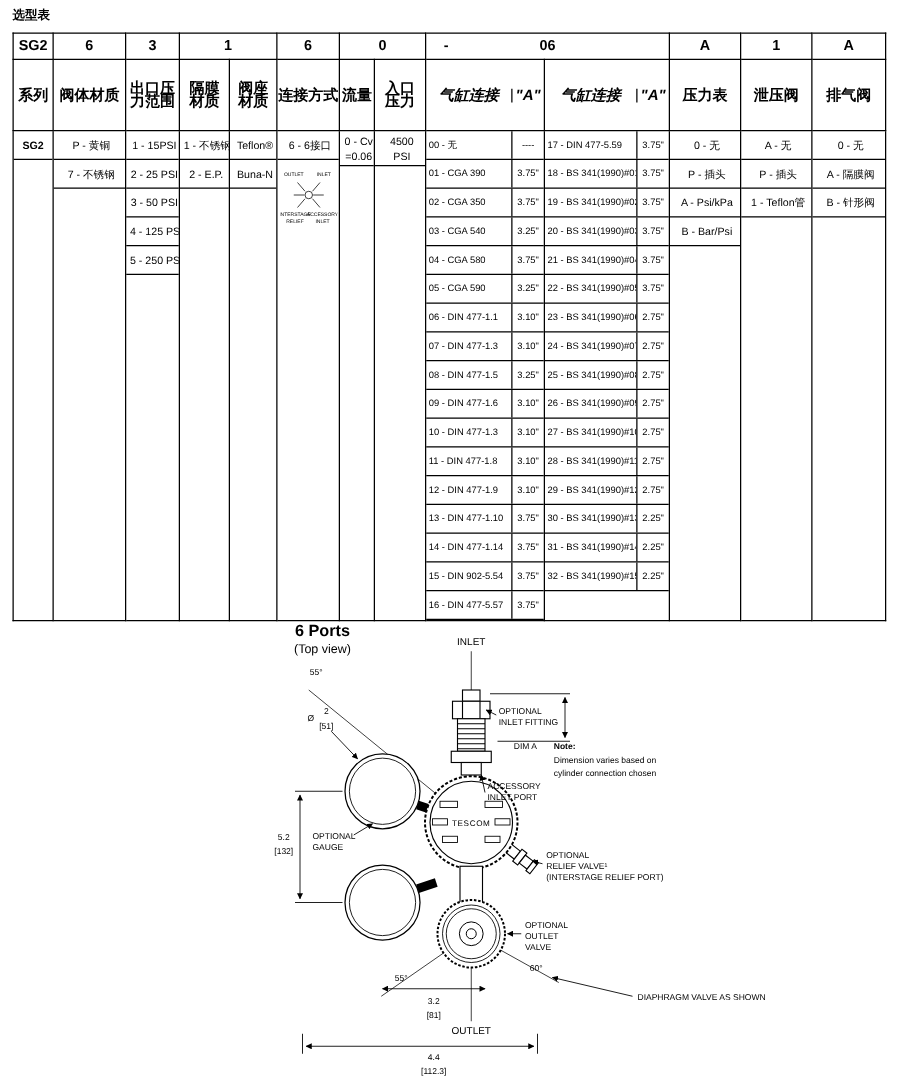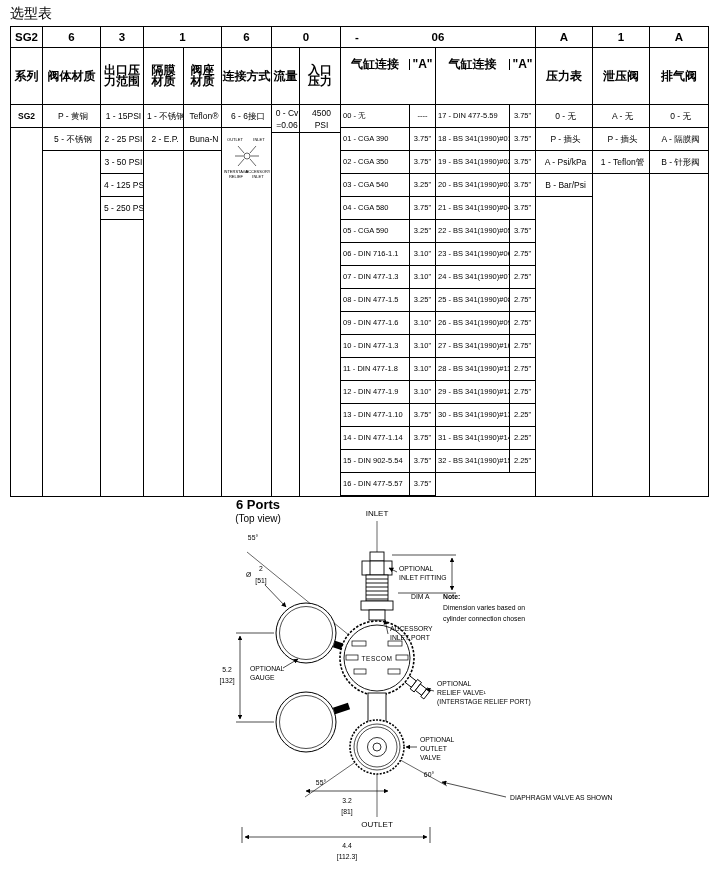--- a/index.html
+++ b/index.html
@@ -1,37 +1,37 @@
 <!DOCTYPE html>
 <html><head>
 <meta charset="utf-8">
 <style>
   * { margin:0; padding:0; box-sizing:border-box; }
   html,body { background:#fff; }
   body {
     width:718px; height:869px; position:relative; overflow:hidden;
     font-family:"Liberation Sans","DejaVu Sans",sans-serif; color:#000;
   }
-  .doc-title { position:absolute; left:10px; top:5px; font-size:14px; font-weight:normal; }
+  .doc-title { position:absolute; left:10px; top:5px; font-size:10px; font-weight:bold; }
 
   table.sel {
     position:absolute; left:10px; top:26px; width:698px;
     border-collapse:collapse; table-layout:fixed;
   }
   table.sel th, table.sel td {
     border:1px solid #000; padding:0; vertical-align:top; font-weight:normal;
   }
   tr.codes th { height:20px; font-size:11.5px; font-weight:bold; text-align:center; vertical-align:middle; line-height:20px; }
   .dashwrap { position:relative; text-align:center; }
   .dashwrap .dash { position:absolute; left:14px; top:0; }
   tr.lbl th {
     height:34px; font-size:12px; font-weight:bold; text-align:center; vertical-align:middle;
     white-space:pre-line; line-height:11px;
   }
-  .cylhead { display:flex; height:34px; align-items:flex-start; }
+  .cylhead { display:flex; height:34px; align-items:center;font-style:italic; }
   .cylhead .l { flex:1; display:flex; align-items:center; justify-content:center; }
   .cylhead .r { width:26px; border-left:1px solid #000; display:flex; align-items:center; justify-content:center; }
 
   td.bodycell { height:391px; }
   .item {
     border-bottom:1px solid #000; height:23px; line-height:23px;
     font-size:8.5px; padding-left:3px; overflow:hidden; white-space:nowrap;text-align:center;
   }
   .item.bold { font-weight:bold; text-align:center; padding-left:0; }
   .item.two { height:28px; line-height:12px; padding-top:2px; white-space:pre-line; }
@@ -112,21 +112,21 @@
     <th>排气阀</th>
   </tr>
   <tr>
     <td class="bodycell">
       <div class="item bold">SG2</div>
     </td>
     <td class="bodycell">
       <div>
 
       <div class="item">P - 黄铜</div>
-            <div class="item">5 - 不锈钢</div>
+            <div class="item">7 - 不锈钢</div>
           </div>
     </td>
     <td class="bodycell">
       <div>
 
       <div class="item">1 - 15PSI</div>
             <div class="item">2 - 25 PSI</div>
             <div class="item">3 - 50 PSI</div>
             <div class="item">4 - 125 PSI</div>
             <div class="item">5 - 250 PSI</div>
@@ -205,21 +205,21 @@
             <span class="ccode">04 - CGA 580</span>
             <span class="cdim">3.75"</span>
           </div>
 
           <div class="citem">
             <span class="ccode">05 - CGA 590</span>
             <span class="cdim">3.25"</span>
           </div>
 
           <div class="citem">
-            <span class="ccode">06 - DIN 716-1.1</span>
+            <span class="ccode">06 - DIN 477-1.1</span>
             <span class="cdim">3.10"</span>
           </div>
 
           <div class="citem">
             <span class="ccode">07 - DIN 477-1.3</span>
             <span class="cdim">3.10"</span>
           </div>
 
           <div class="citem">
             <span class="ccode">08 - DIN 477-1.5</span>

